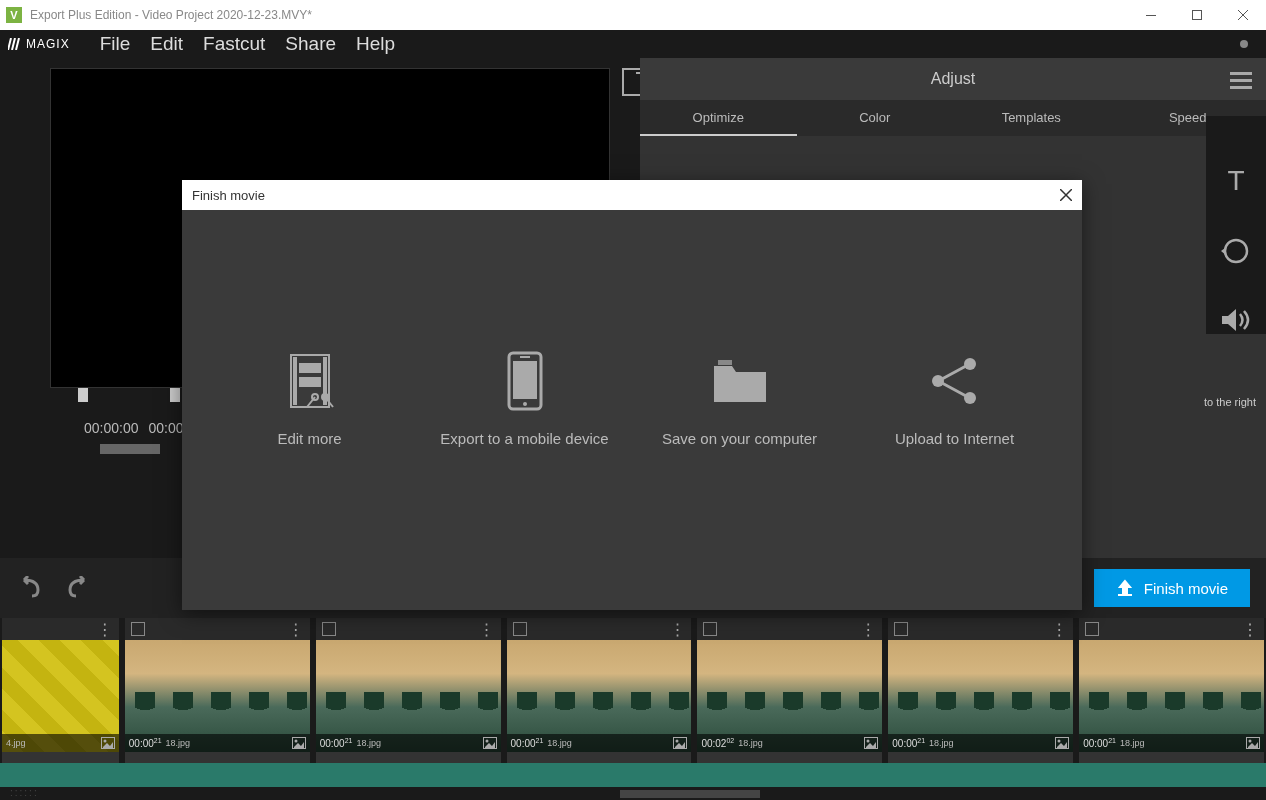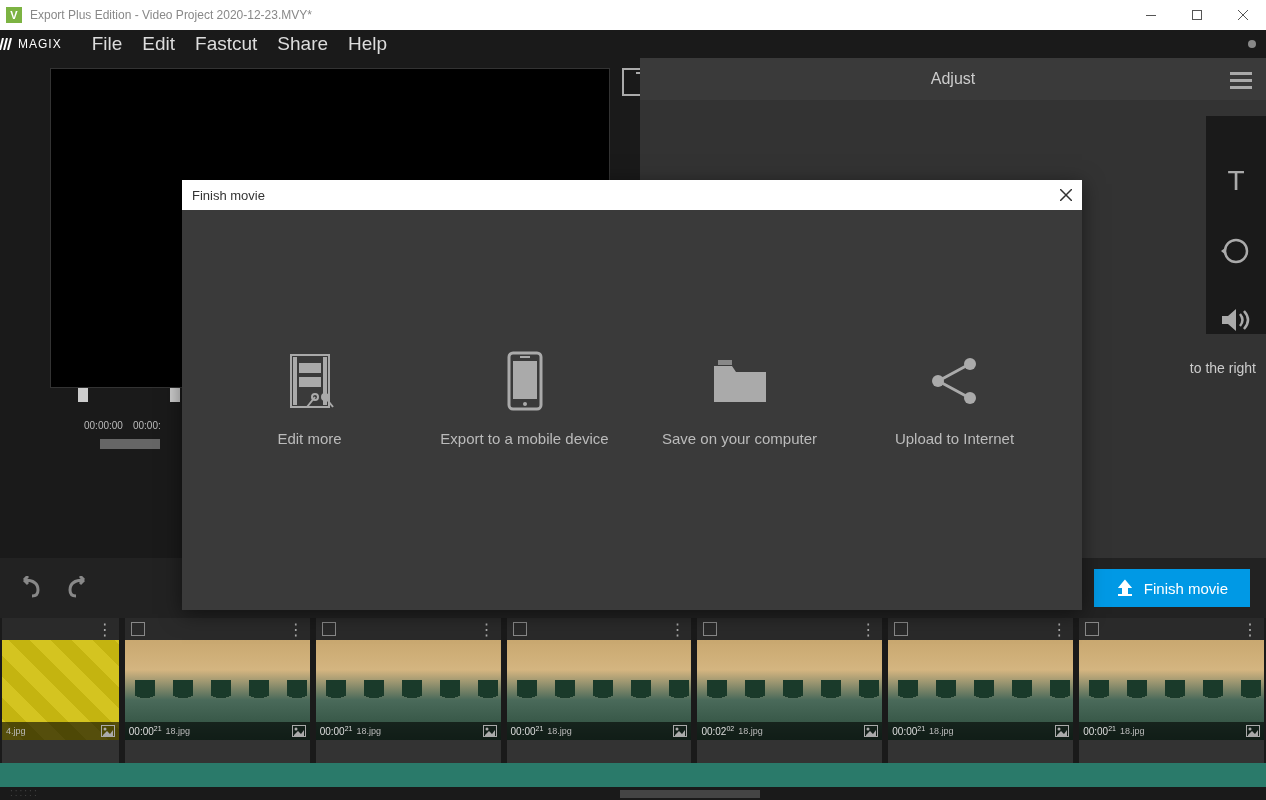--- a/index.html
+++ b/index.html
@@ -6,68 +6,68 @@
 body { width: 1266px; height: 800px; background: #1a1a1a; overflow: hidden; position: relative; }
 
 
 .titlebar { height: 30px; background: #fff; display: flex; align-items: center; padding-left: 6px; }
 .titlebar-icon { width: 16px; height: 16px; background: #7cb342; display: flex; align-items: center; justify-content: center; color: #fff; font-weight: bold; font-size: 11px; margin-right: 8px; }
 .titlebar-text { color: #888; font-size: 12px; flex: 1; }
 .win-controls { display: flex; }
 .win-btn { width: 46px; height: 30px; display: flex; align-items: center; justify-content: center; color: #555; cursor: pointer; }
 
 
-.menubar { height: 28px; background: #1a1a1a; display: flex; align-items: center; padding: 0 0; justify-content: center; }
+.menubar { height: 28px; background: #1a1a1a; display: flex; align-items: center; padding: 0 8px; justify-content: center; }
 .brand { color: #fff; font-size: 12px; letter-spacing: 1px; margin-right: 20px; display: flex; align-items: center; }
 .brand-stripes { display: inline-block; margin-right: 4px; }
 .menu-item { color: #ddd; font-size: 19px; padding: 4px 10px; cursor: pointer; }
 .status-dot { width: 8px; height: 8px; background: #888; border-radius: 50%; margin-left: auto; margin-right: 10px; }
 
 
 .main { position: relative; height: 500px; display: flex; }
 .preview-area { width: 640px; padding: 10px 0 0 50px; position: relative; }
 .preview-box { width: 560px; height: 320px; background: #000; border: 1px solid #333; }
 .expand-btn { position: absolute; top: 10px; right: -10px; width: 28px; height: 28px; border: 2px solid #aaa; cursor: pointer; }
 .expand-btn::after { content: ''; position: absolute; top: 2px; right: 2px; width: 8px; height: 8px; border-top: 2px solid #aaa; border-right: 2px solid #aaa; }
 
 .timeline-ruler { margin-top: 12px; display: flex; align-items: center; gap: 2px; padding-left: 30px; }
-.ruler-tick { color: #bbb; font-size: 10px; margin: 0 4px; }
+.ruler-tick { color: #bbb; font-size: 14px; margin: 0 4px; }
 .ruler-handles { position: relative; height: 20px; }
 .handle-l, .handle-r { position: absolute; top: 0; width: 10px; height: 14px; background: #ccc; }
 .handle-l { left: 28px; } .handle-r { left: 120px; }
 .zoom-bar { height: 10px; background: #666; width: 60px; margin-left: 50px; margin-top: 8px; }
 
 
 .adjust-panel { flex: 1; background: #333; position: relative; }
 .adjust-header { height: 42px; background: #3a3a3a; display: flex; align-items: center; justify-content: center; color: #ccc; font-size: 16px; position: relative; }
 .hamburger { position: absolute; right: 14px; top: 10px; cursor: pointer; }
 .hamburger span { display: block; width: 22px; height: 3px; background: #aaa; margin: 4px 0; }
 .adjust-tabs { display: flex; height: 36px; background: #2a2a2a; }
 .adjust-tab { flex: 1; display: flex; align-items: center; justify-content: center; color: #bbb; font-size: 13px; cursor: pointer; border-bottom: 2px solid transparent; }
 .adjust-tab.active { border-bottom: 2px solid #ccc; }
 .adjust-body { padding: 40px; color: #ddd; font-size: 13px; height: 340px; background: #333; position: relative; }
-.hint-text { position: absolute; right: 10px; top: 260px; color: #ccc; font-size: 14px; }
+.hint-text { position: absolute; right: 10px; top: 260px; color: #ccc; font-size: 11px; }
 
 
 .right-tools { position: absolute; right: 0; top: 58px; width: 60px; display: flex; flex-direction: column; align-items: center; gap: 40px; padding-top: 50px; background: #1a1a1a; }
 .tool-icon { color: #aaa; cursor: pointer; }
 
 
 .mid-toolbar { height: 60px; background: #222; display: flex; align-items: center; padding: 0 16px; }
 .undo-redo { display: flex; gap: 20px; }
 .ur-btn { color: #888; cursor: pointer; }
 .finish-btn { margin-left: auto; background: #0099e5; color: #fff; padding: 10px 22px; font-size: 15px; cursor: pointer; display: flex; align-items: center; gap: 10px; }
 
 
 .clip-strip { height: 145px; background: #1a1a1a; display: flex; gap: 6px; padding: 0 2px; overflow: hidden; }
 .clip { position: relative; width: 190px; background: #333; }
 .clip-head { height: 22px; background: #2a2a2a; display: flex; align-items: center; justify-content: flex-end; padding: 0 6px; }
 .clip-menu { color: #aaa; cursor: pointer; font-size: 16px; }
 .clip-checkbox { width: 14px; height: 14px; border: 1px solid #888; margin-right: auto; cursor: pointer; }
-.clip-thumb { height: 100px; background: linear-gradient(180deg, #c9a870 0%, #d4b580 30%, #4a6a5a 60%, #2a4a3a 100%); position: relative; overflow: hidden; }
+.clip-thumb { height: 112px; background: linear-gradient(180deg, #c9a870 0%, #d4b580 30%, #4a6a5a 60%, #2a4a3a 100%); position: relative; overflow: hidden; }
 .clip-thumb.yellow { background: repeating-linear-gradient(45deg, #d4c420, #d4c420 15px, #c4b410 15px, #c4b410 30px); }
 .palm { position: absolute; bottom: 0; width: 20px; height: 60px; background: radial-gradient(circle at top, #1a3a2a 30%, transparent 30%); }
 .clip-footer { position: absolute; bottom: 0; left: 0; right: 0; height: 18px; background: rgba(0,0,0,0.6); display: flex; align-items: center; padding: 0 4px; gap: 4px; }
 .clip-time { color: #ddd; font-size: 10px; }
 .clip-time sup { font-size: 7px; }
 .clip-name { color: #bbb; font-size: 9px; }
 .clip-icon { margin-left: auto; color: #aaa; }
 .clip.first { width: 120px; }
 
 
@@ -147,20 +147,26 @@
   </div>
 
   <div class="adjust-panel">
     <div class="adjust-header">
       <span>Adjust</span>
       <div class="hamburger">
           <span></span>
           <span></span>
           <span></span>
         </div>
+    </div>
+    <div class="adjust-tabs">
+      <div class="adjust-tab active">Optimize</div>
+      <div class="adjust-tab">Color</div>
+      <div class="adjust-tab">Templates</div>
+      <div class="adjust-tab">Speed</div>
     </div>
     <div class="adjust-body">
       <div class="hint-text">to the right</div>
     </div>
   </div>
 
   <div class="right-tools">
     <div class="tool-icon">
       <svg width="30" height="30">
           <text x="15" y="24" text-anchor="middle" font-size="28" font-family="serif" fill="#aaa">T</text>

